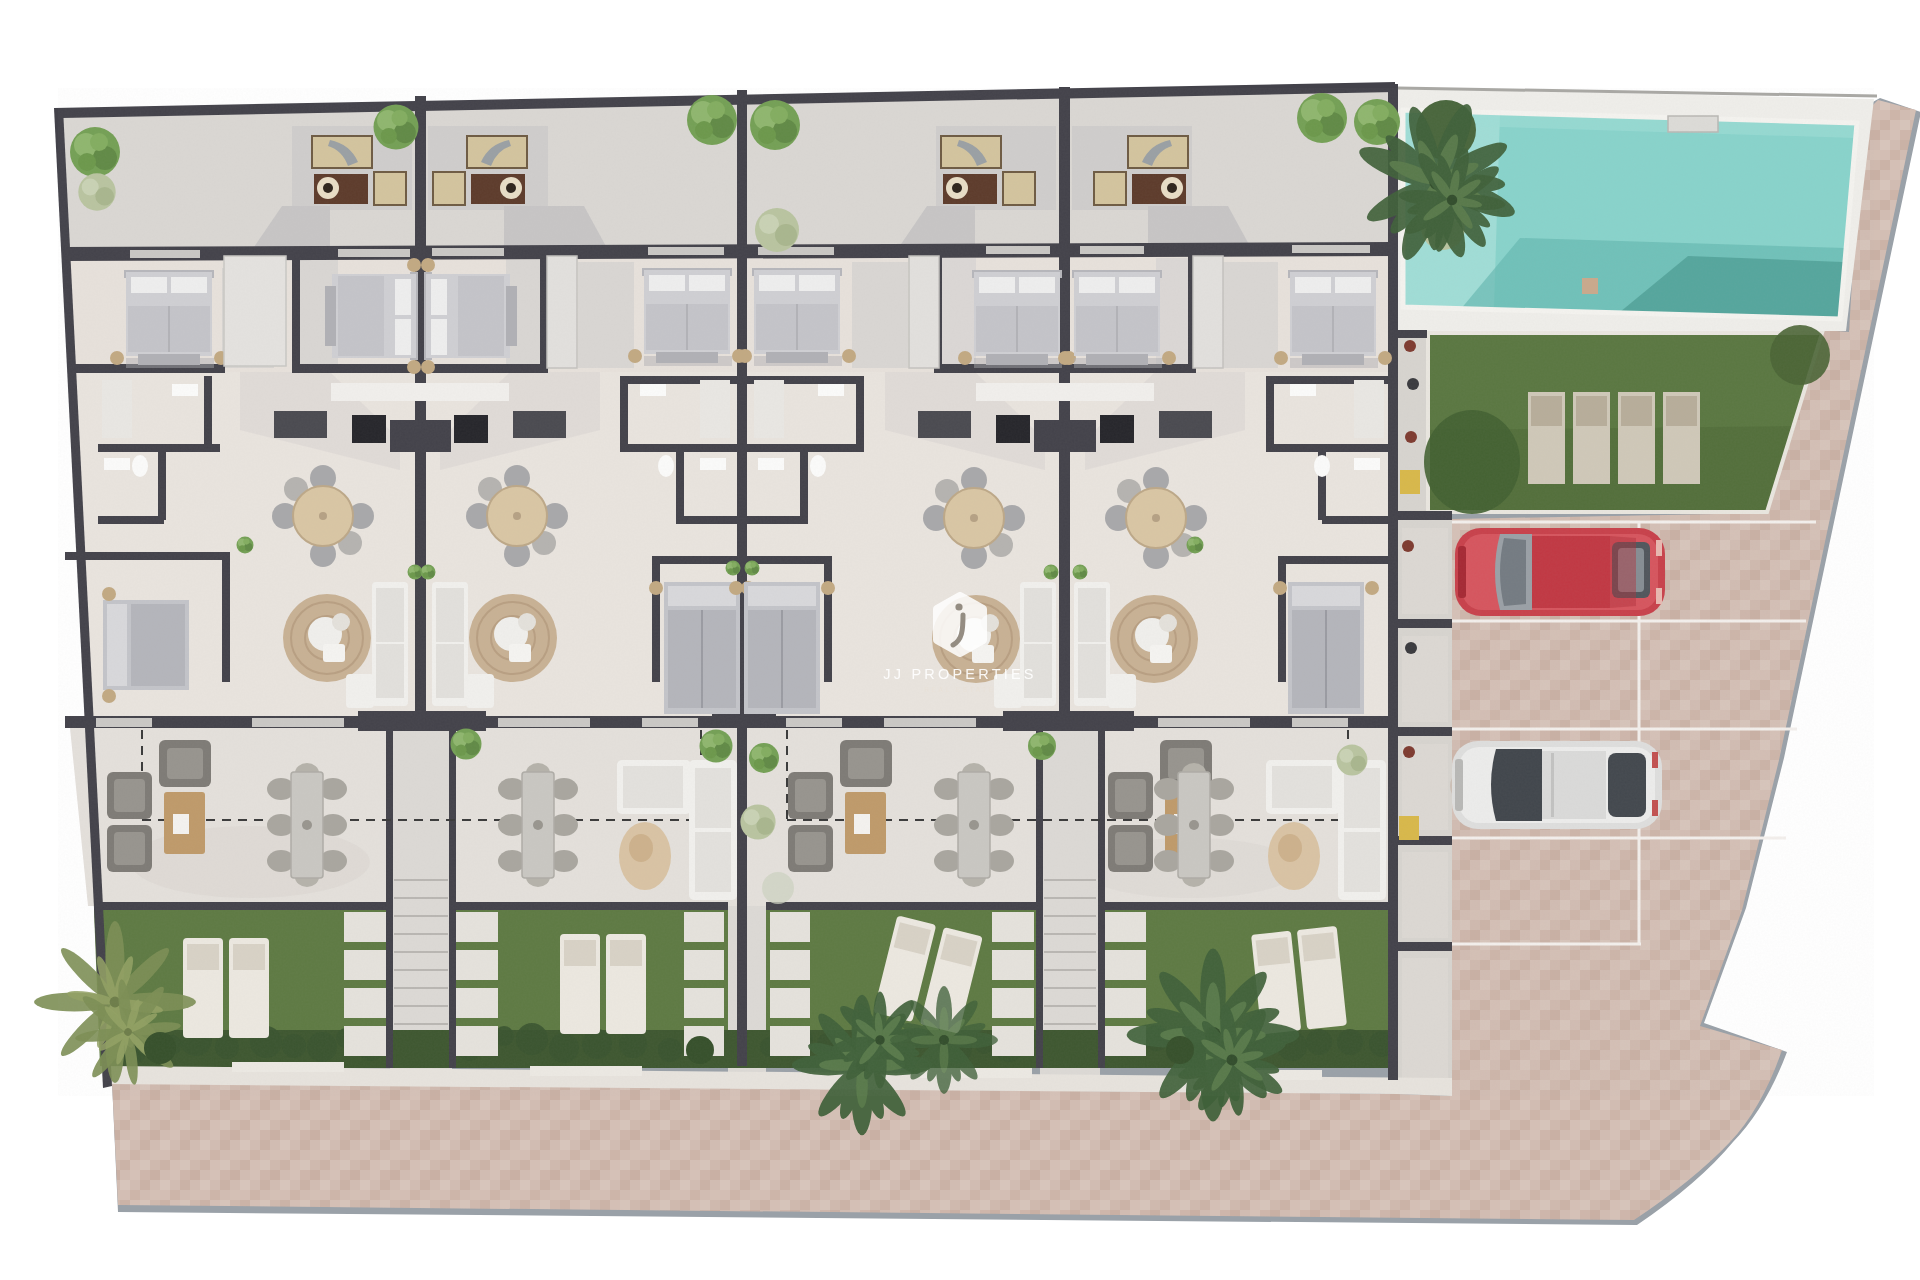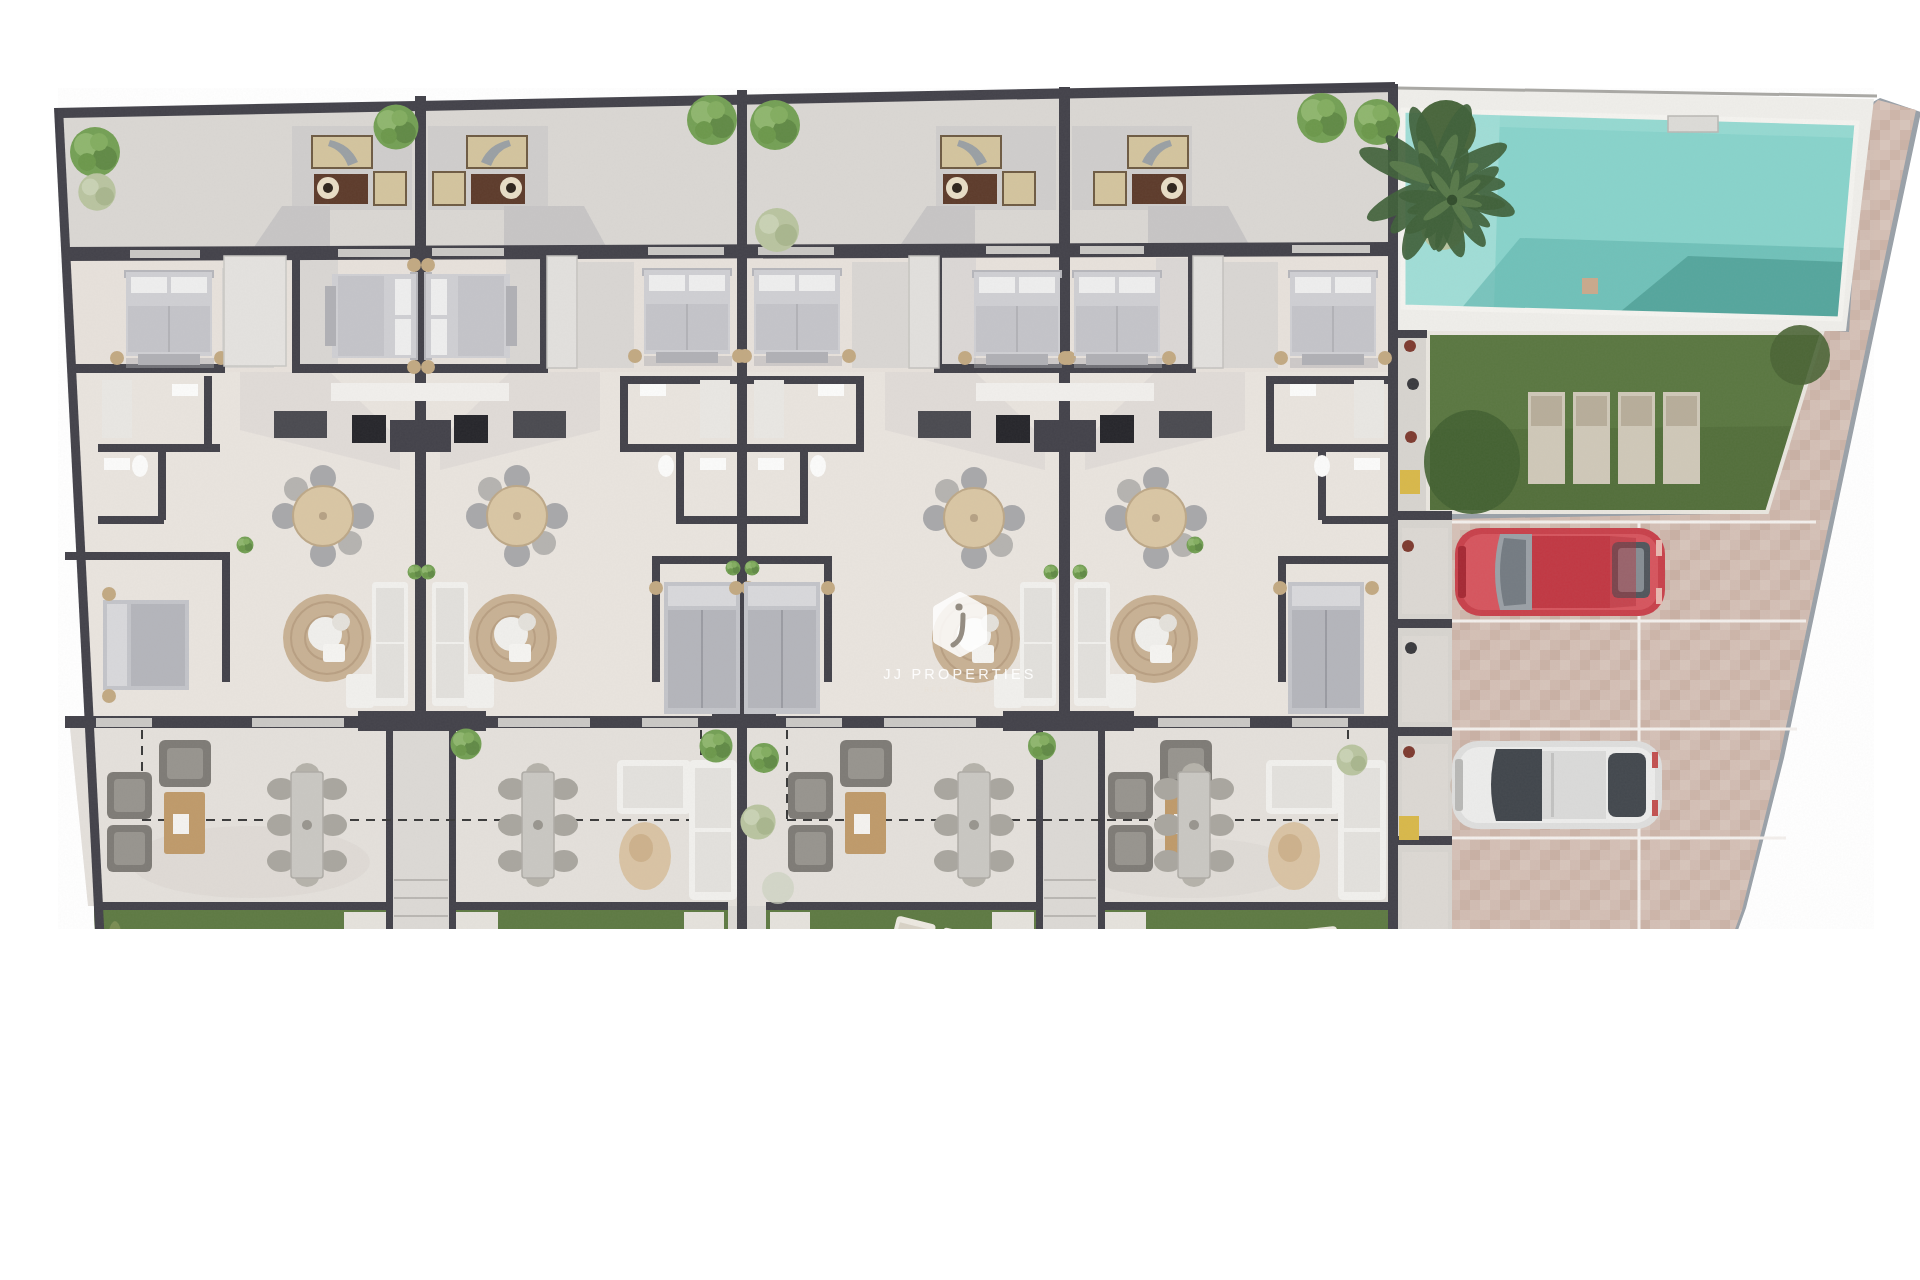--- a/index.html
+++ b/index.html
@@ -1,16 +1,16 @@
 <!DOCTYPE html>
 <html><head>
 <meta charset="utf-8">
 <style>
   html,body{margin:0;padding:0;background:#ffffff;}
-  #stage{width:1920px;height:929px;position:relative;font-family:"Liberation Sans", sans-serif;}
+  #stage{width:1920px;height:1280px;position:relative;font-family:"Liberation Sans", sans-serif;}
 </style>
 </head>
 <body>
 <div id="stage">
 <svg width="1920" height="1280" viewBox="0 0 1920 1280" xmlns="http://www.w3.org/2000/svg">
 <defs>
   <pattern id="tiles" width="40" height="40" patternUnits="userSpaceOnUse">
     <rect width="40" height="40" fill="#d2bdb3"></rect>
     <rect x="0" y="0" width="10" height="10" fill="#cbb3a7"></rect>
     <rect x="20" y="0" width="10" height="10" fill="#d8c6bc"></rect>

